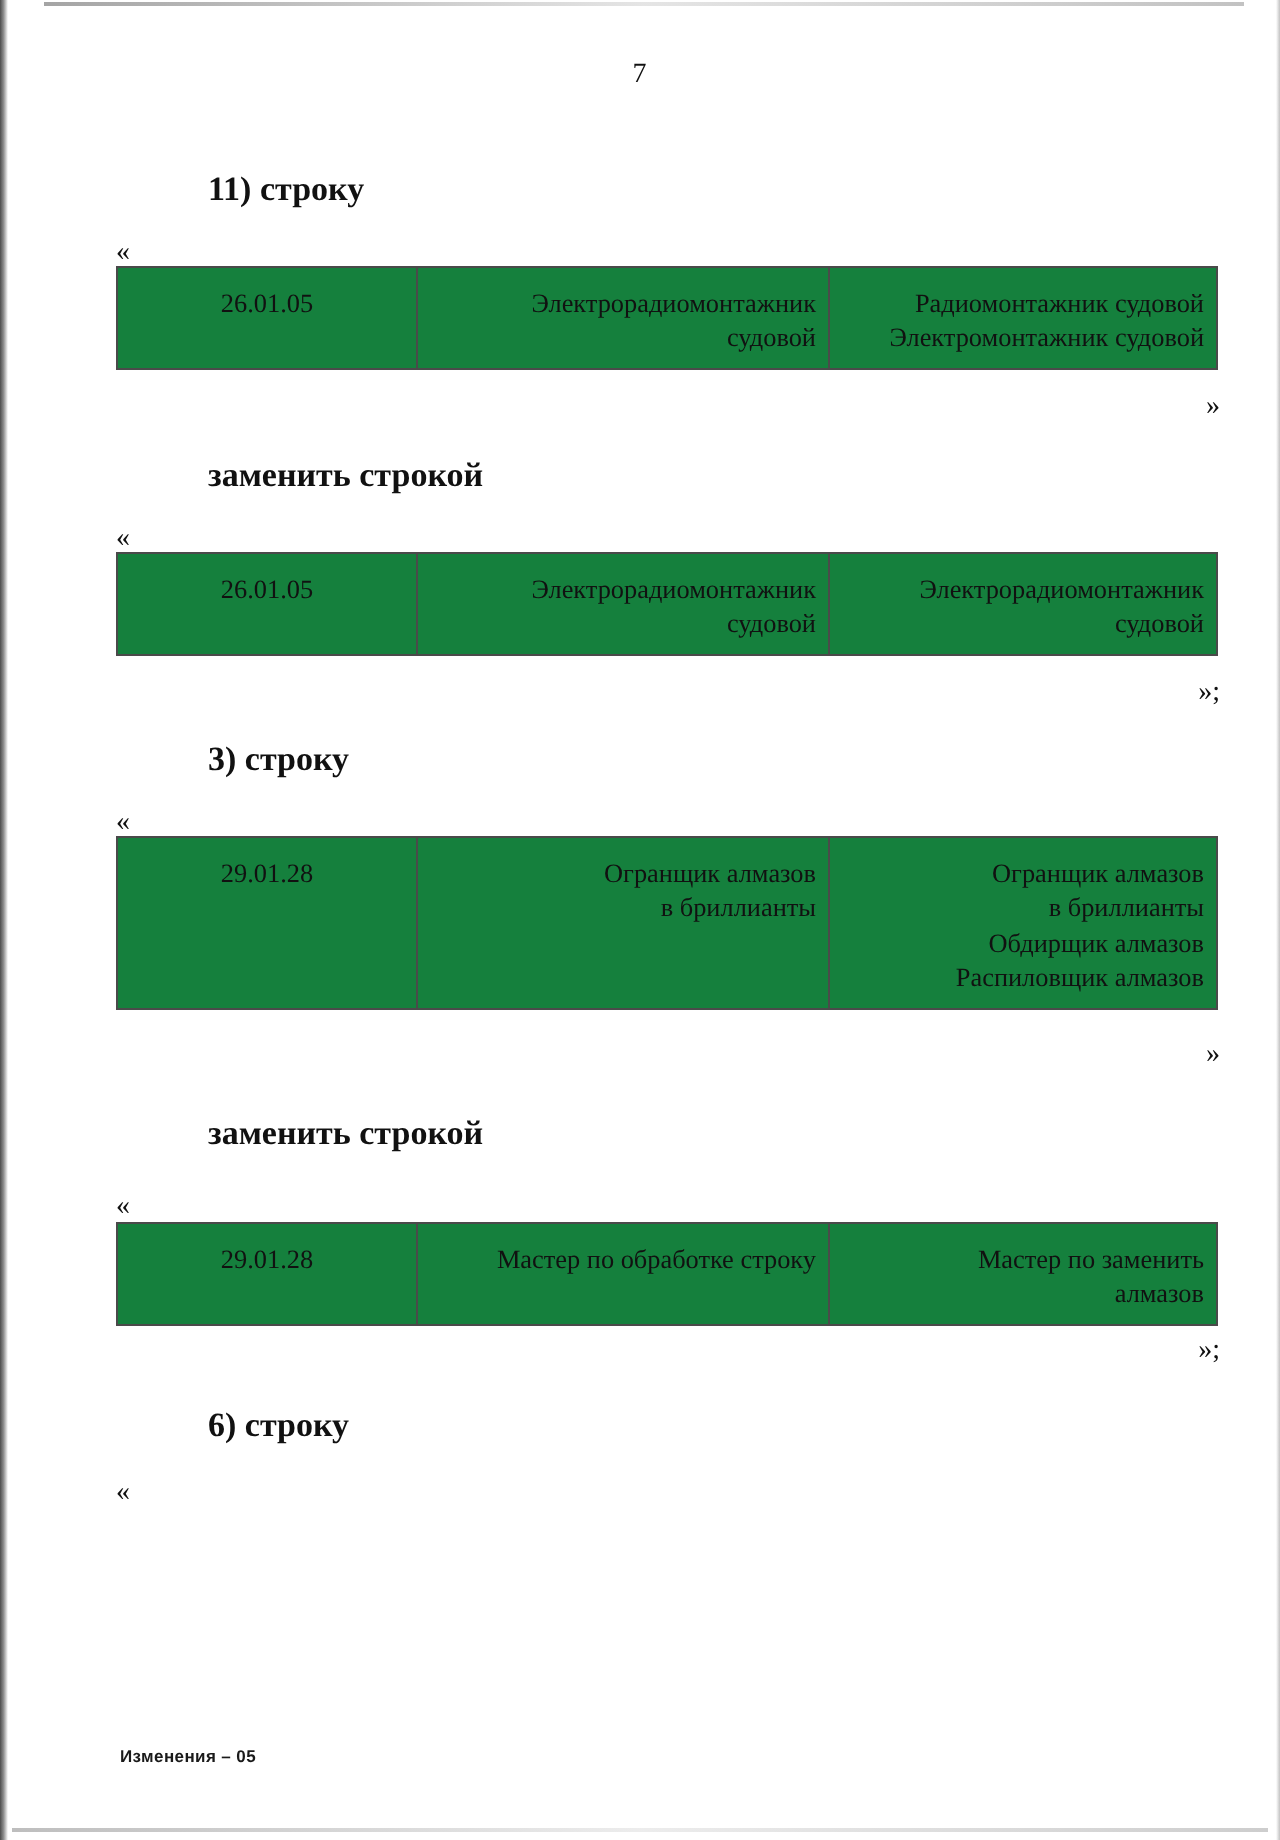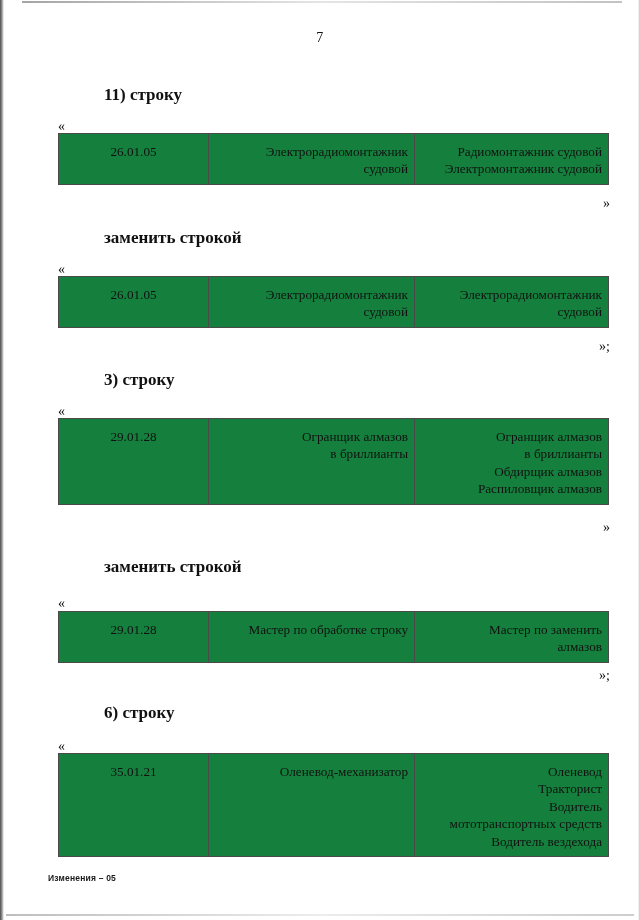--- a/index.html
+++ b/index.html
@@ -95,21 +95,21 @@
     box-sizing: border-box;
   }
   table.row-table td.c-code   { width: 150px; }
   table.row-table td.c-old    { width: 206px; }
   table.row-table td.c-new    { width: 194px; margin-left: 33px; }
 
   td .line { display: block; text-align: right; }
 
   .footer-note {
     position: absolute;
-    left: 48px;
+    left: 60px;
     bottom: 37px;
     font-size: 8.5px;
     font-family: "Liberation Sans", "DejaVu Sans", sans-serif;
     font-weight: bold;
     letter-spacing: .2px;
     color: #1a1a1a;
     text-align: center;
   }
 </style>
 </head>
@@ -196,33 +196,16 @@
         <span class="line">Мастер по заменить</span>
         <span class="line">алмазов</span>
       </td>
     </tr>
   </tbody>
     </table>
   <div class="quote-close" style="top:669px;">»;</div>
 
   <div class="para" style="top:703px;">6) строку</div>
   <div class="quote-open" style="top:740px;">«</div>
-  <table class="row-table" style="top:753px;">
-    <tbody>
-        <tr>
-      <td class="c-code">35.01.21</td>
-      <td class="c-old">
-        <span class="line">Оленевод-механизатор</span>
-      </td>
-      <td class="c-new">
-        <span class="line">Оленевод</span>
-        <span class="line">Тракторист</span>
-        <span class="line">Водитель</span>
-        <span class="line">мототранспортных средств</span>
-        <span class="line">Водитель вездехода</span>
-      </td>
-    </tr>
-  </tbody>
-    </table>
 
   <div class="footer-note">Изменения – 05</div>
 
 </div>
 
 </body></html>

